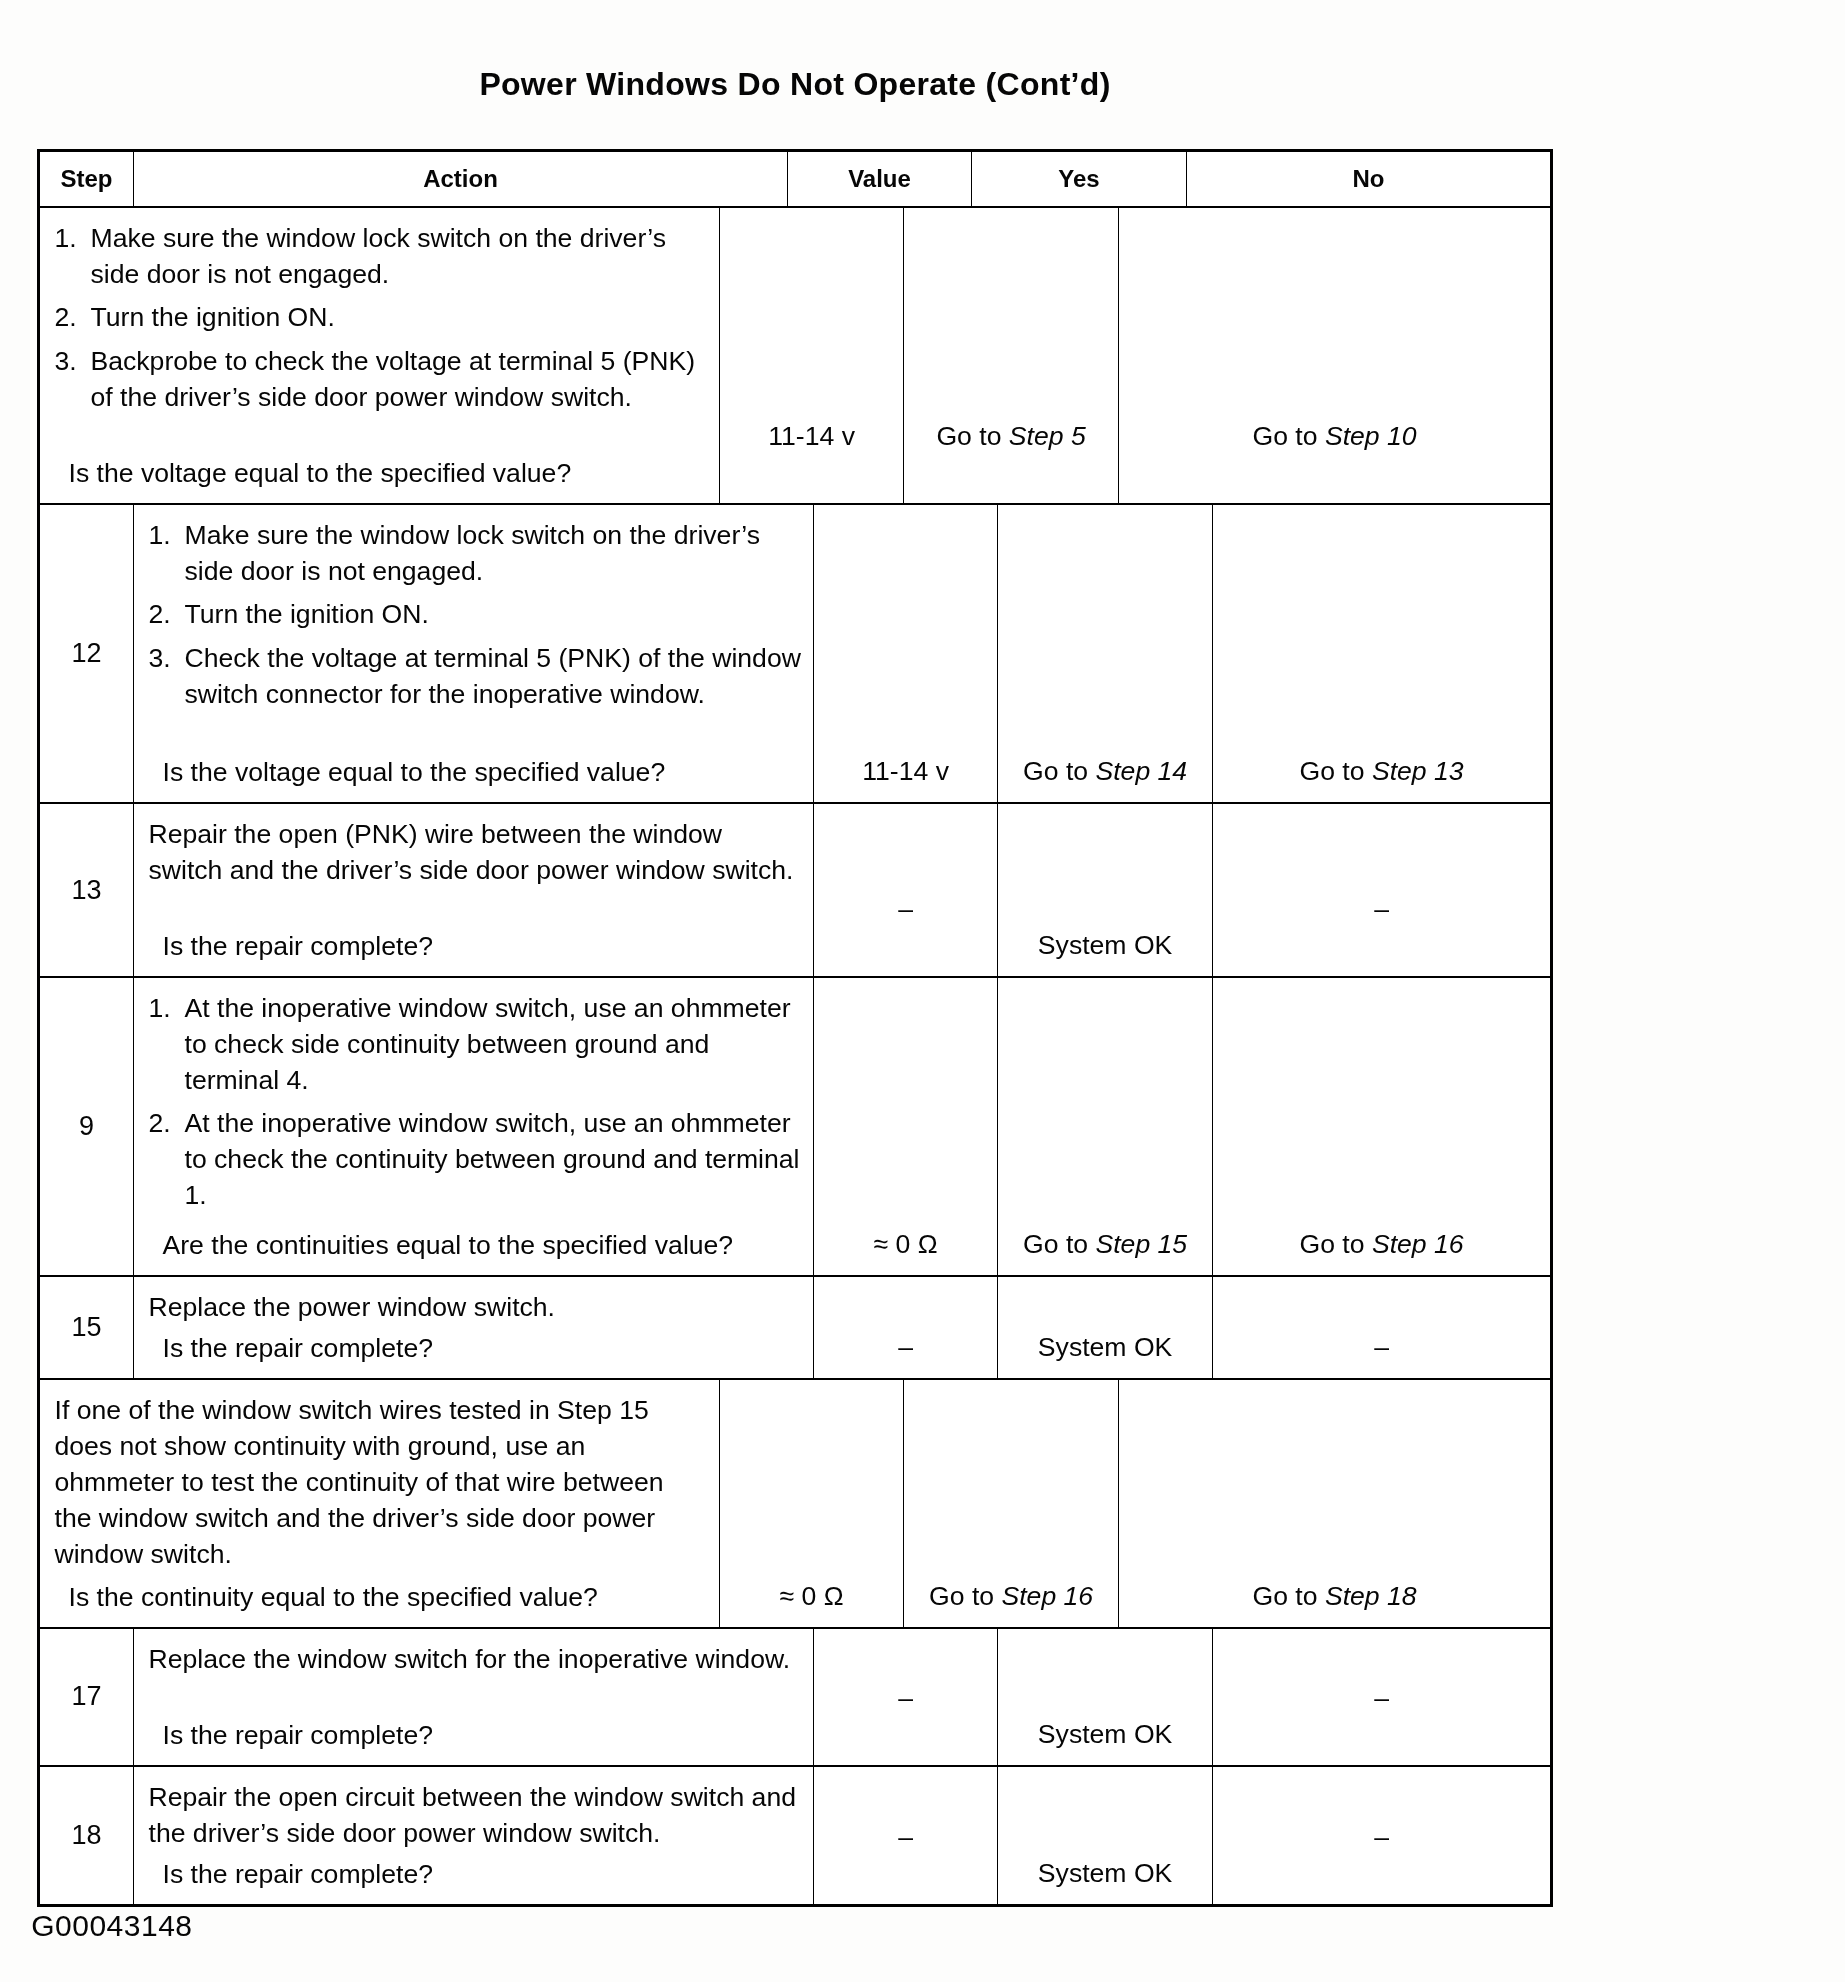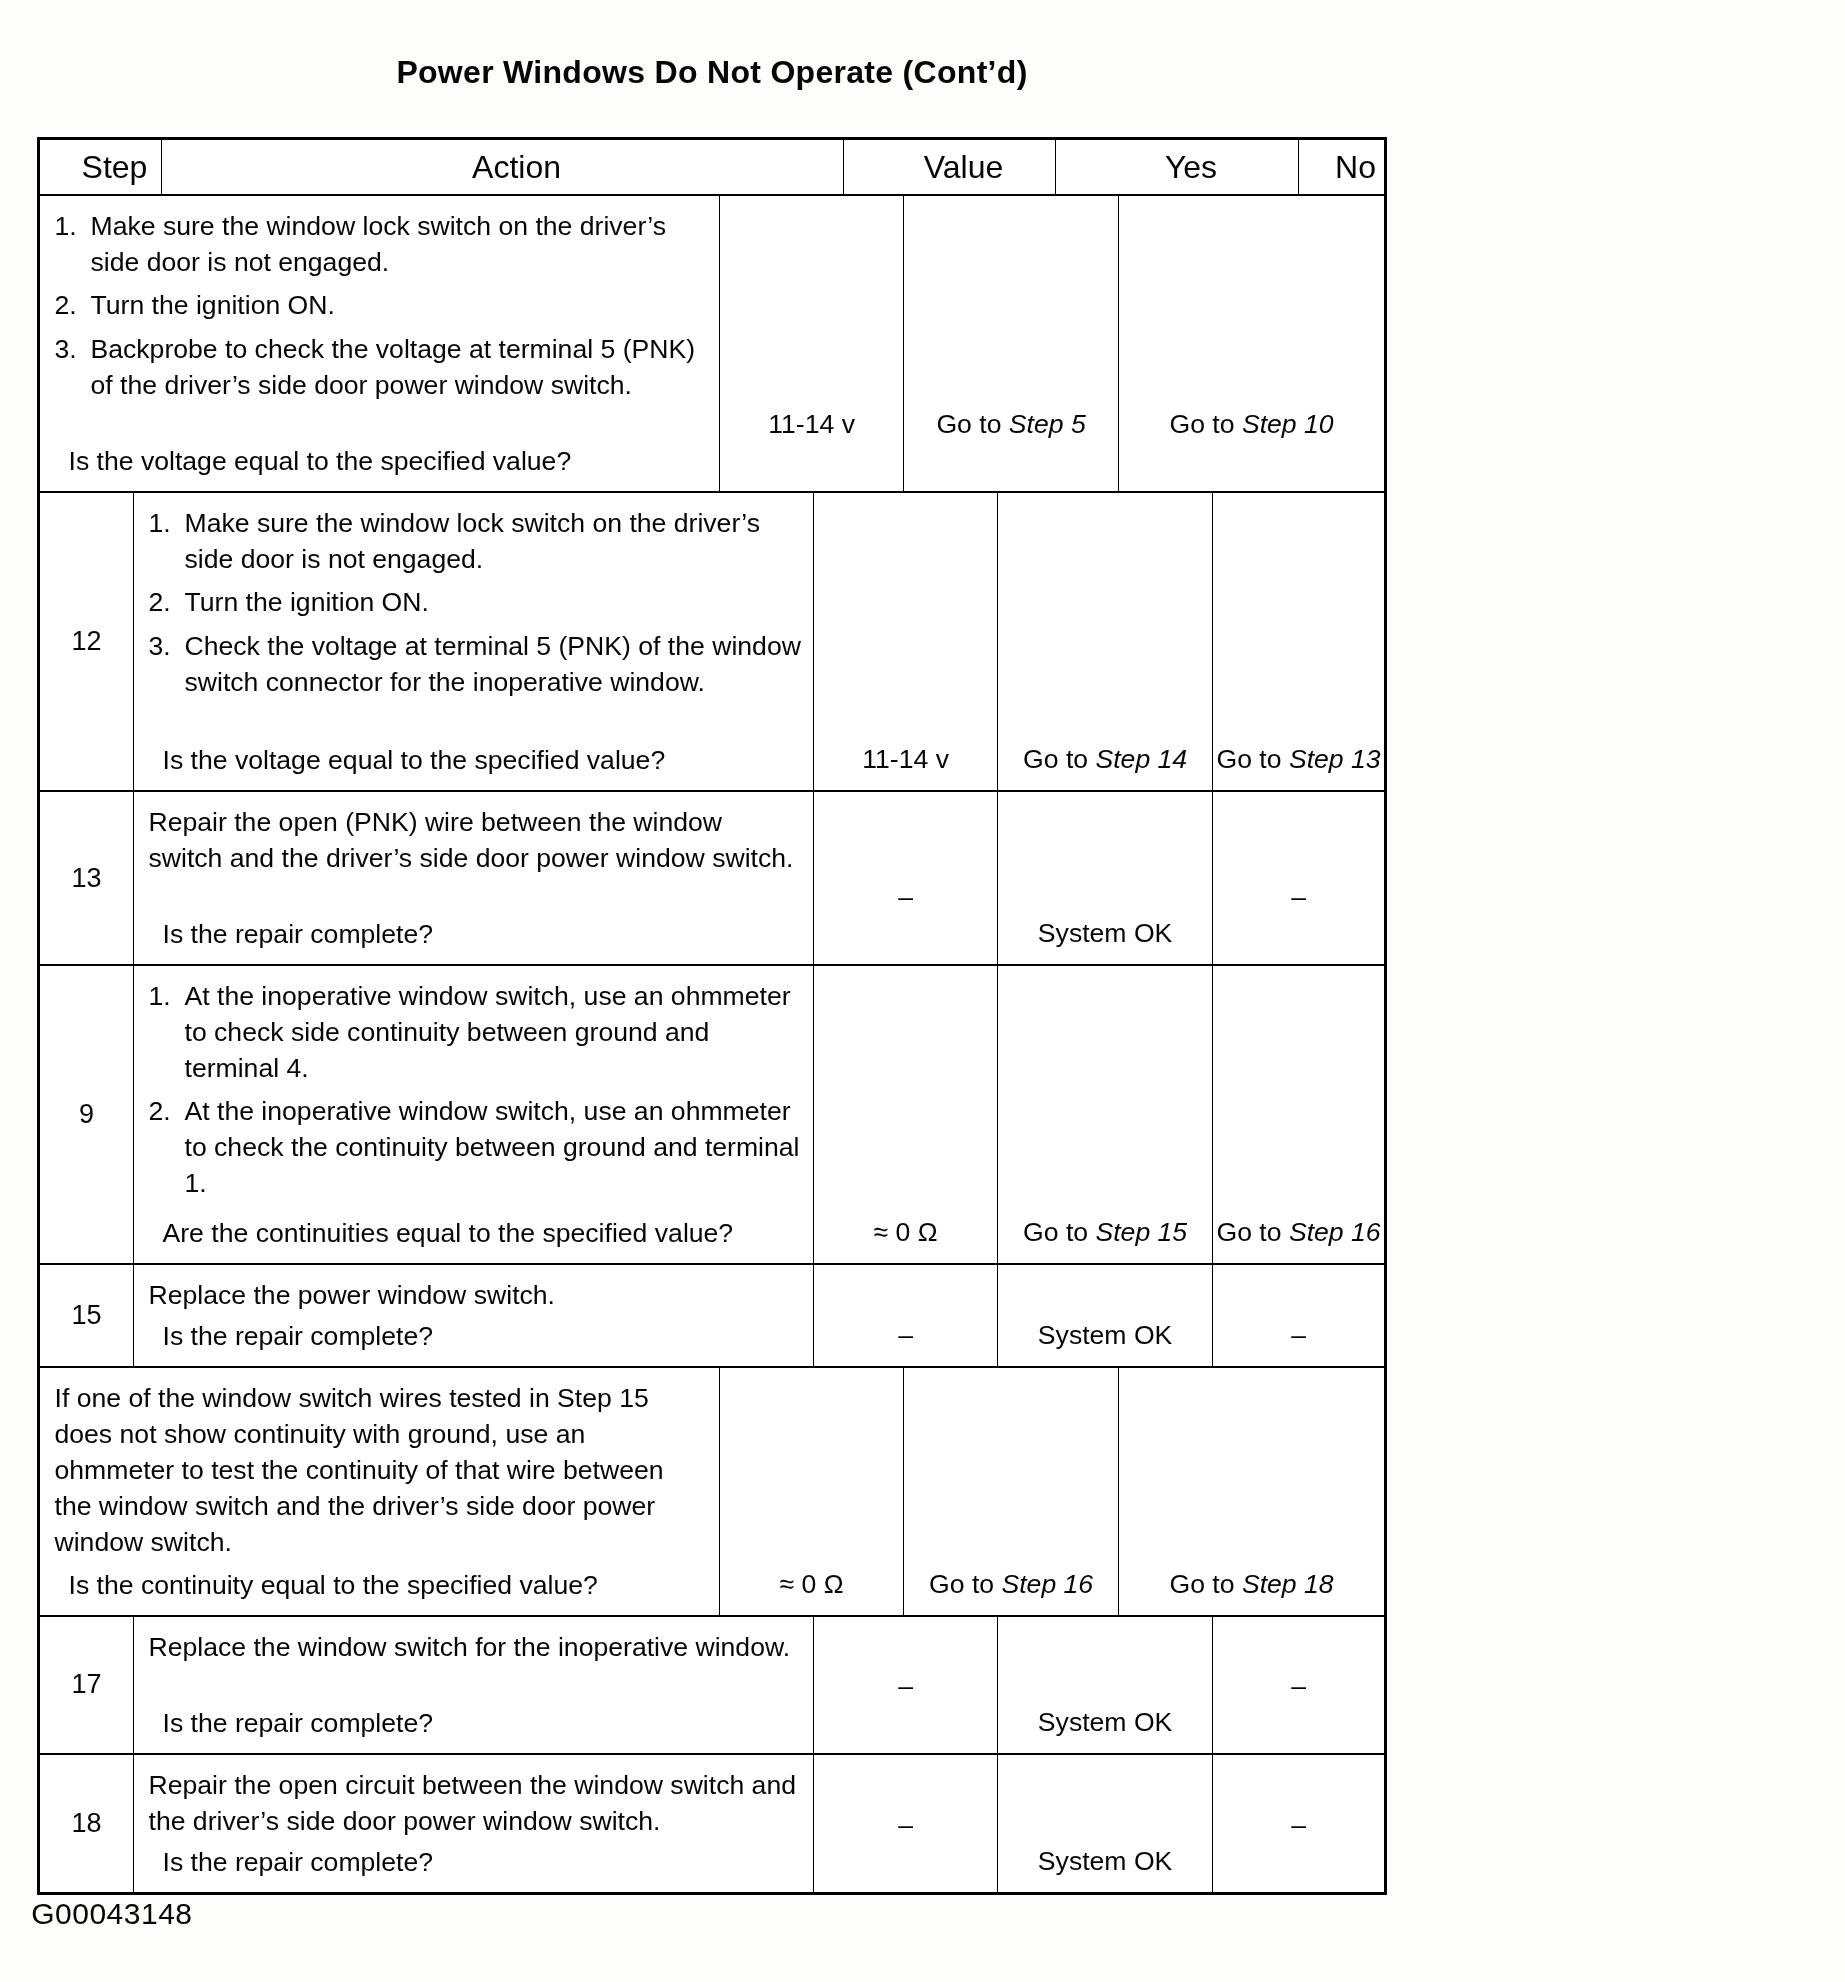--- a/index.html
+++ b/index.html
@@ -1,31 +1,31 @@
 <!DOCTYPE html>
 <html><head>
 <meta charset="utf-8">
 <style>
   html,body{margin:0;padding:0;}
   body{width:1845px;height:1982px;background:#ffffff;font-family:"Liberation Sans","DejaVu Sans",sans-serif;color:#060606;}
   .page{position:relative;width:1845px;height:1982px;overflow:hidden;background:#fdfdfc;}
-  .content{position:absolute;left:37px;top:54px;width:1350px;}
+  .content{position:absolute;left:37px;top:66px;width:1516px;}
   .title{text-align:center;font-size:32px;font-weight:700;letter-spacing:0.3px;}
   .dtable{margin-top:46px;border:3.9px solid #000;background:#fff;}
   .tr{display:flex;align-items:stretch;border-bottom:2.9px solid #000;}
   .tr:last-child{border-bottom:0;}
   .td{border-right:1.9px solid #000;min-width:0;}
   .td:last-child{border-right:0;}
   .c-step{width:93px;flex:none;}
   .c-action{width:653px;flex:none;}
   .c-value{width:183px;flex:none;}
   .c-yes{width:214px;flex:none;}
   .c-no{flex:1;}
   .thead{min-height:54px;}
-  .th{display:flex;align-items:center;justify-content:center;font-weight:400;font-size:32px;padding-left:28px;}
+  .th{display:flex;align-items:center;justify-content:center;font-weight:700;font-size:24px;}
   .stepcell{display:flex;align-items:center;justify-content:center;font-size:27px;}
   .actioncell{display:flex;flex-direction:column;padding:11.6px 11.6px 11.6px 14.5px;font-size:26.6px;line-height:36px;}
   .ai{display:flex;margin-bottom:7.7px;}
   .num{flex:none;width:36px;}
   .itxt{flex:1;}
   .q{margin-top:auto;padding-top:5.8px;margin-left:14px;}
   .vcell{display:flex;flex-direction:column;justify-content:flex-end;align-items:center;font-size:26.6px;line-height:36px;padding-bottom:12.6px;}
   .vline{text-align:center;white-space:nowrap;}
   .lift{margin-bottom:36px;}
   .it{font-style:italic;}

